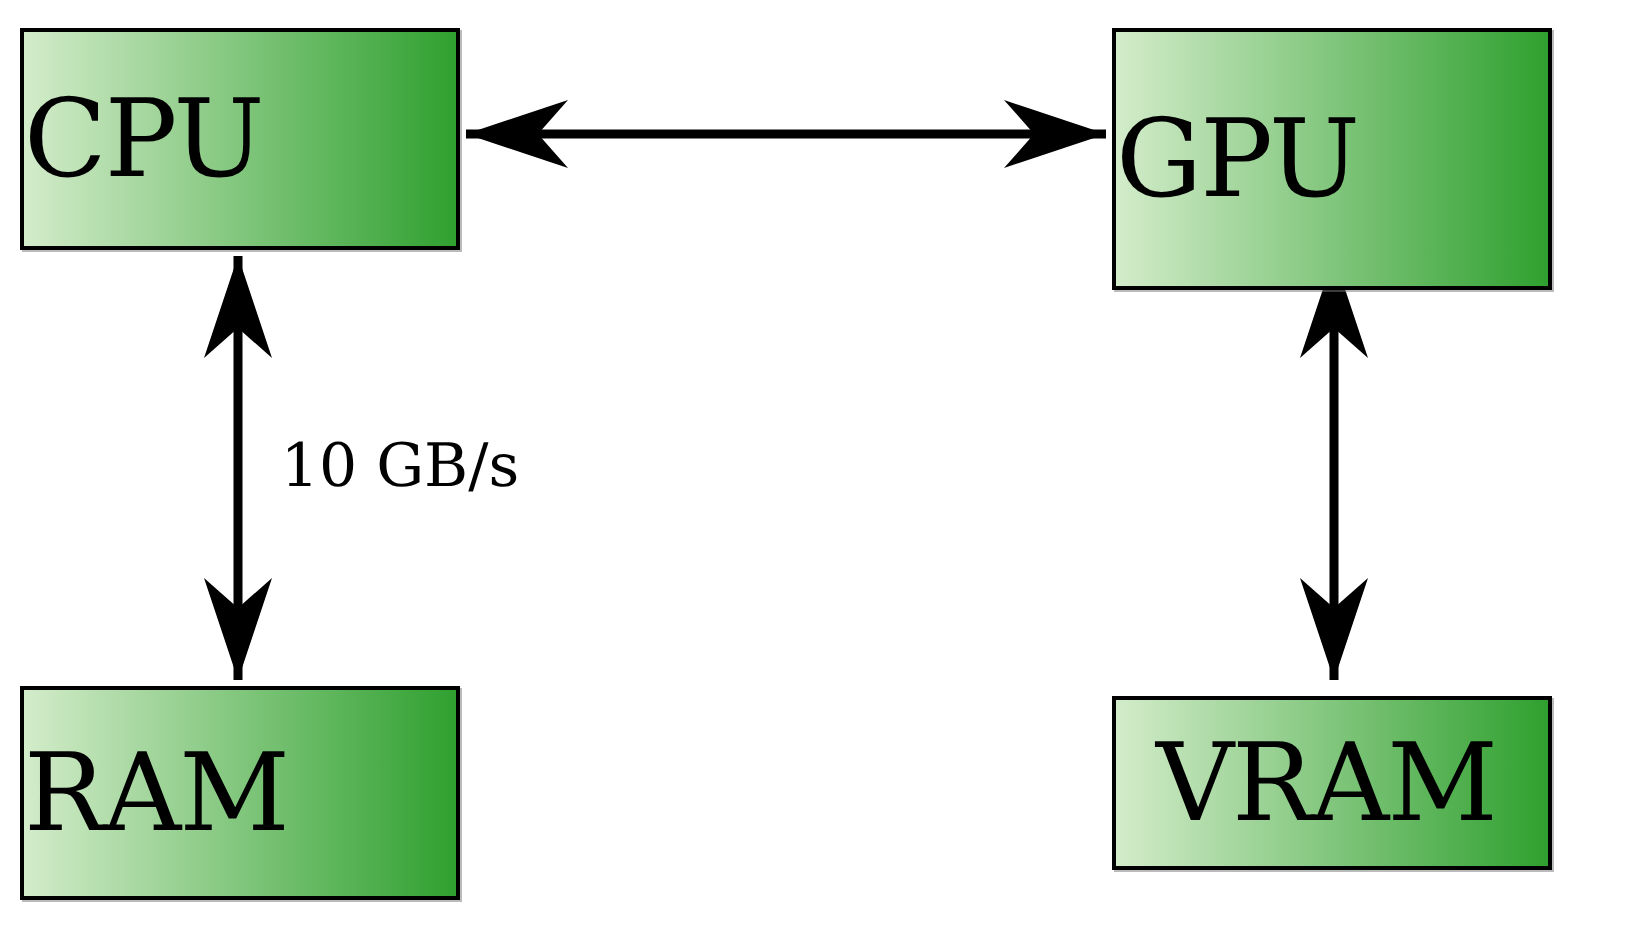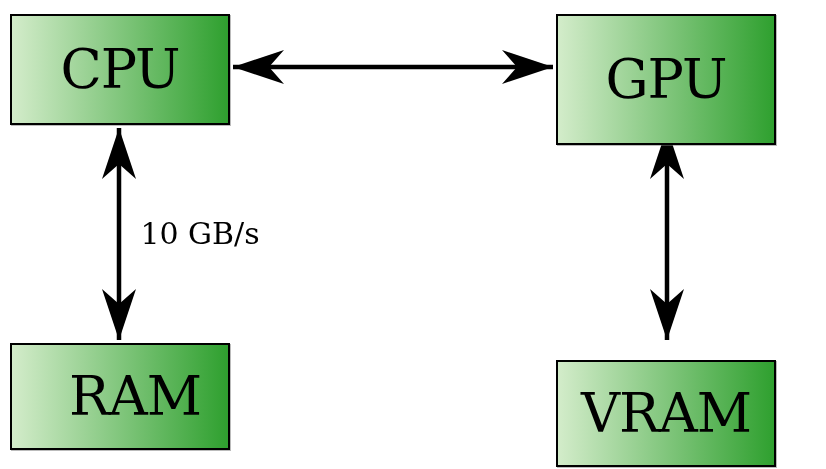--- a/index.html
+++ b/index.html
@@ -16,31 +16,31 @@
     overflow: hidden;
   }
   .node {
     position: absolute;
     width: 220px;
     box-sizing: border-box;
     border: 2px solid #000000;
     background: linear-gradient(to right, #d3ecca, #2fa02f);
     display: flex;
     align-items: center;
-    justify-content: center;
+    justify-content: flex-start;
     color: #000000;
     font-size: 54px;
     letter-spacing: -1px;
     line-height: 1;
     box-shadow: 1px 1px 0 rgba(120,120,120,0.5);
   }
   .node-cpu  { left: 10px;  top: 14px;  height: 111px; }
   .node-gpu  { left: 556px; top: 14px;  height: 131px; }
-  .node-ram  { left: 10px;  top: 343px; height: 107px; padding-left: 30px; }
-  .node-vram { left: 556px; top: 360px; height: 107px; }
+  .node-ram  { left: 10px;  top: 343px; height: 107px; }
+  .node-vram { left: 556px; top: 348px; height: 87px; padding-left: 20px; }
   .arrows {
     position: absolute;
     left: 0; top: 0;
     width: 826px;
     height: 469px;
   }
   .edge-label {
     position: absolute;
     transform: translate(-50%, -50%);
     font-size: 30px;

